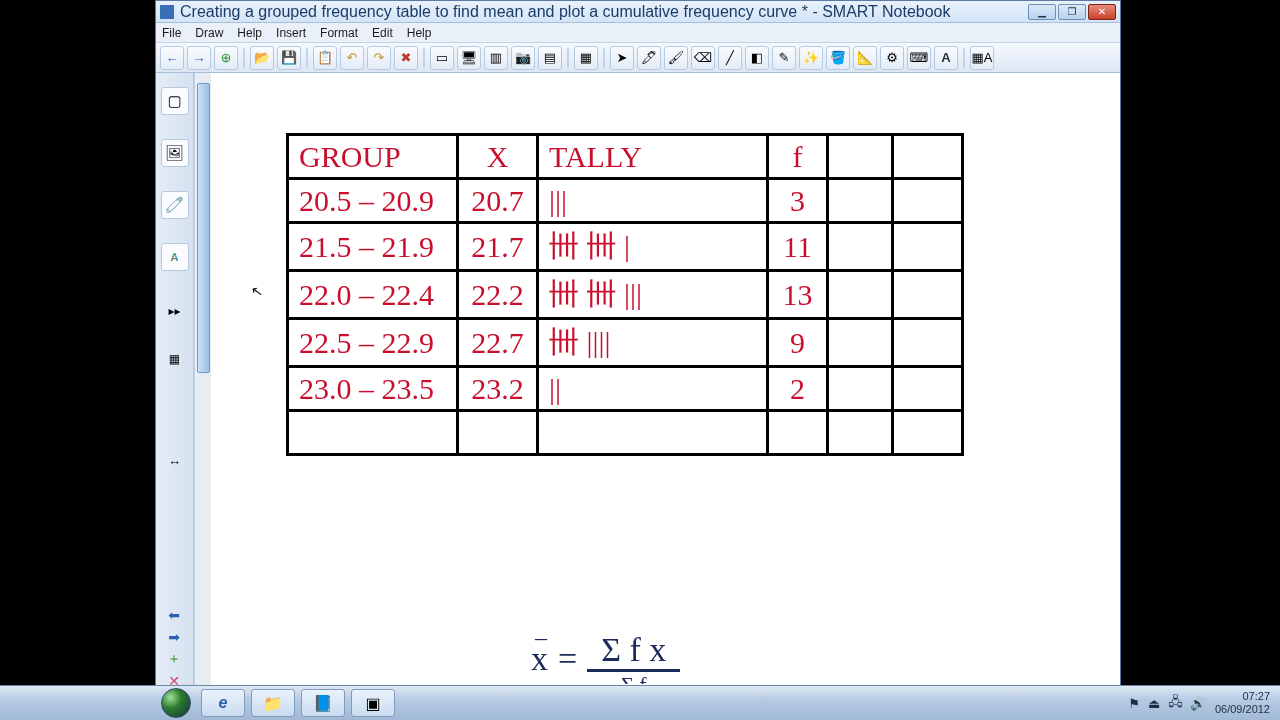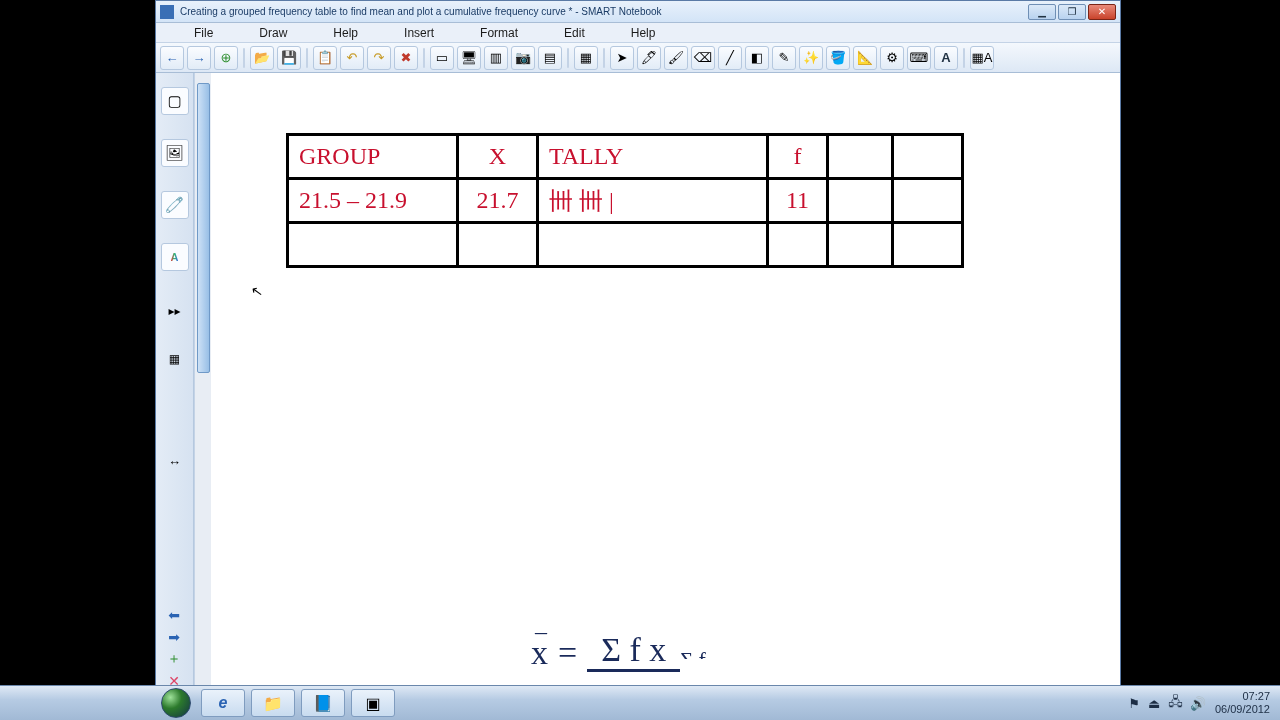--- a/index.html
+++ b/index.html
@@ -27,42 +27,42 @@
     display: flex;
     align-items: center;
     padding: 0 4px;
     border-bottom: 1px solid #a8bdd6;
   }
   .titlebar .app-icon {
     width: 14px; height: 14px;
     background: #3a6fb5;
     margin-right: 6px;
   }
-  .titlebar .title { flex: 1; color: #1b3c66; font-size: 10px; }
+  .titlebar .title { flex: 1; color: #1b3c66; font-size: 16px; }
   .win-btns { display: flex; gap: 2px; }
   .win-btn {
     width: 28px; height: 16px;
     background: linear-gradient(#dbe9f8,#b8d2ef);
     border: 1px solid #6f8fb5;
     border-radius: 2px;
     display:flex;align-items:center;justify-content:center;
     font-size:10px;color:#234;
   }
   .win-btn.close { background: linear-gradient(#e98a7a,#c9432b); color:#fff; border-color:#7a2416;}
   .menubar {
     height: 20px;
     background: #eaf0f9;
     display: flex;
     align-items: center;
     padding: 0 6px;
     gap: 14px;
     border-bottom: 1px solid #c4d3e6;
     color:#1b1b1b;
   }
-  .menubar span { cursor: default; margin-left: 32px; }
+  .menubar span { cursor: default; }
   .toolbar {
     height: 30px;
     background: linear-gradient(#f4f8fd,#dde8f5);
     border-bottom: 1px solid #a8bdd6;
     display: flex;
     align-items: center;
     padding: 0 4px;
     gap: 3px;
   }
   .tb {
@@ -111,40 +111,40 @@
   .freq-table {
     position:absolute; left:75px; top:60px;
     border-collapse:collapse;
   }
   .freq-table td, .freq-table th {
     border: 3px solid #000;
     height: 44px;
     padding: 2px 10px;
     font-family: "Comic Sans MS", "Segoe Script", cursive;
     color: #c8102e;
-    font-size: 24px;
+    font-size: 30px;
     vertical-align: middle;
     text-align: left;
   }
   .freq-table th { font-weight: normal; }
   .freq-table .c-group { width: 170px; }
   .freq-table .c-x     { width: 80px; text-align:center;}
   .freq-table .c-tally { width: 230px; }
   .freq-table .c-f     { width: 60px; text-align:center;}
   .freq-table .c-e1    { width: 65px; }
   .freq-table .c-e2    { width: 70px; }
   .formula {
     position:absolute; left:320px; top:560px;
     font-family: "Comic Sans MS","Segoe Script",cursive;
     color:#1a2a5a; font-size:34px;
     display:flex; align-items:center; gap:10px;
   }
   .formula .xbar { position:relative; }
   .formula .xbar::before { content:"‒"; position:absolute; top:-16px; left:4px; font-size:24px;}
-  .formula .frac { display:inline-flex; align-items:center; line-height:1;}
+  .formula .frac { display:inline-flex; flex-direction:column; align-items:center; line-height:1;}
   .formula .frac .num { border-bottom:3px solid #1a2a5a; padding:0 14px 2px;}
   .formula .frac .den { padding-top:2px; font-size:22px; height:12px; overflow:hidden;}
   .cursor-arrow {
     position:absolute; left:40px; top:210px; font-size:14px; color:#000;
     transform: rotate(-10deg);
   }
   
   .taskbar {
     position:absolute; left:0; bottom:0; width:1280px; height:35px;
     background: linear-gradient(#dfe9f5 0%, #b6cbe3 40%, #a1b9d5 100%);
@@ -331,24 +331,56 @@
         <tbody>
             <tr>
           <th class="c-group">GROUP</th>
           <th class="c-x">X</th>
           <th class="c-tally">TALLY</th>
           <th class="c-f">f</th>
           <th class="c-e1"></th>
           <th class="c-e2"></th>
         </tr>
         <tr>
+          <td class="c-group">20.5 – 20.9</td>
+          <td class="c-x">20.7</td>
+          <td class="c-tally">|||</td>
+          <td class="c-f">3</td>
+          <td class="c-e1"></td>
+              <td class="c-e2"></td>
+        </tr>
+        <tr>
           <td class="c-group">21.5 – 21.9</td>
           <td class="c-x">21.7</td>
           <td class="c-tally">卌 卌 |</td>
           <td class="c-f">11</td>
+          <td class="c-e1"></td>
+              <td class="c-e2"></td>
+        </tr>
+        <tr>
+          <td class="c-group">22.0 – 22.4</td>
+          <td class="c-x">22.2</td>
+          <td class="c-tally">卌 卌 |||</td>
+          <td class="c-f">13</td>
+          <td class="c-e1"></td>
+              <td class="c-e2"></td>
+        </tr>
+        <tr>
+          <td class="c-group">22.5 – 22.9</td>
+          <td class="c-x">22.7</td>
+          <td class="c-tally">卌 ||||</td>
+          <td class="c-f">9</td>
+          <td class="c-e1"></td>
+              <td class="c-e2"></td>
+        </tr>
+        <tr>
+          <td class="c-group">23.0 – 23.5</td>
+          <td class="c-x">23.2</td>
+          <td class="c-tally">||</td>
+          <td class="c-f">2</td>
           <td class="c-e1"></td>
               <td class="c-e2"></td>
         </tr>
         <tr>
           <td class="c-group"></td>
               <td class="c-x"></td>
           <td class="c-tally"></td>
               <td class="c-f"></td>
           <td class="c-e1"></td>
               <td class="c-e2"></td>

